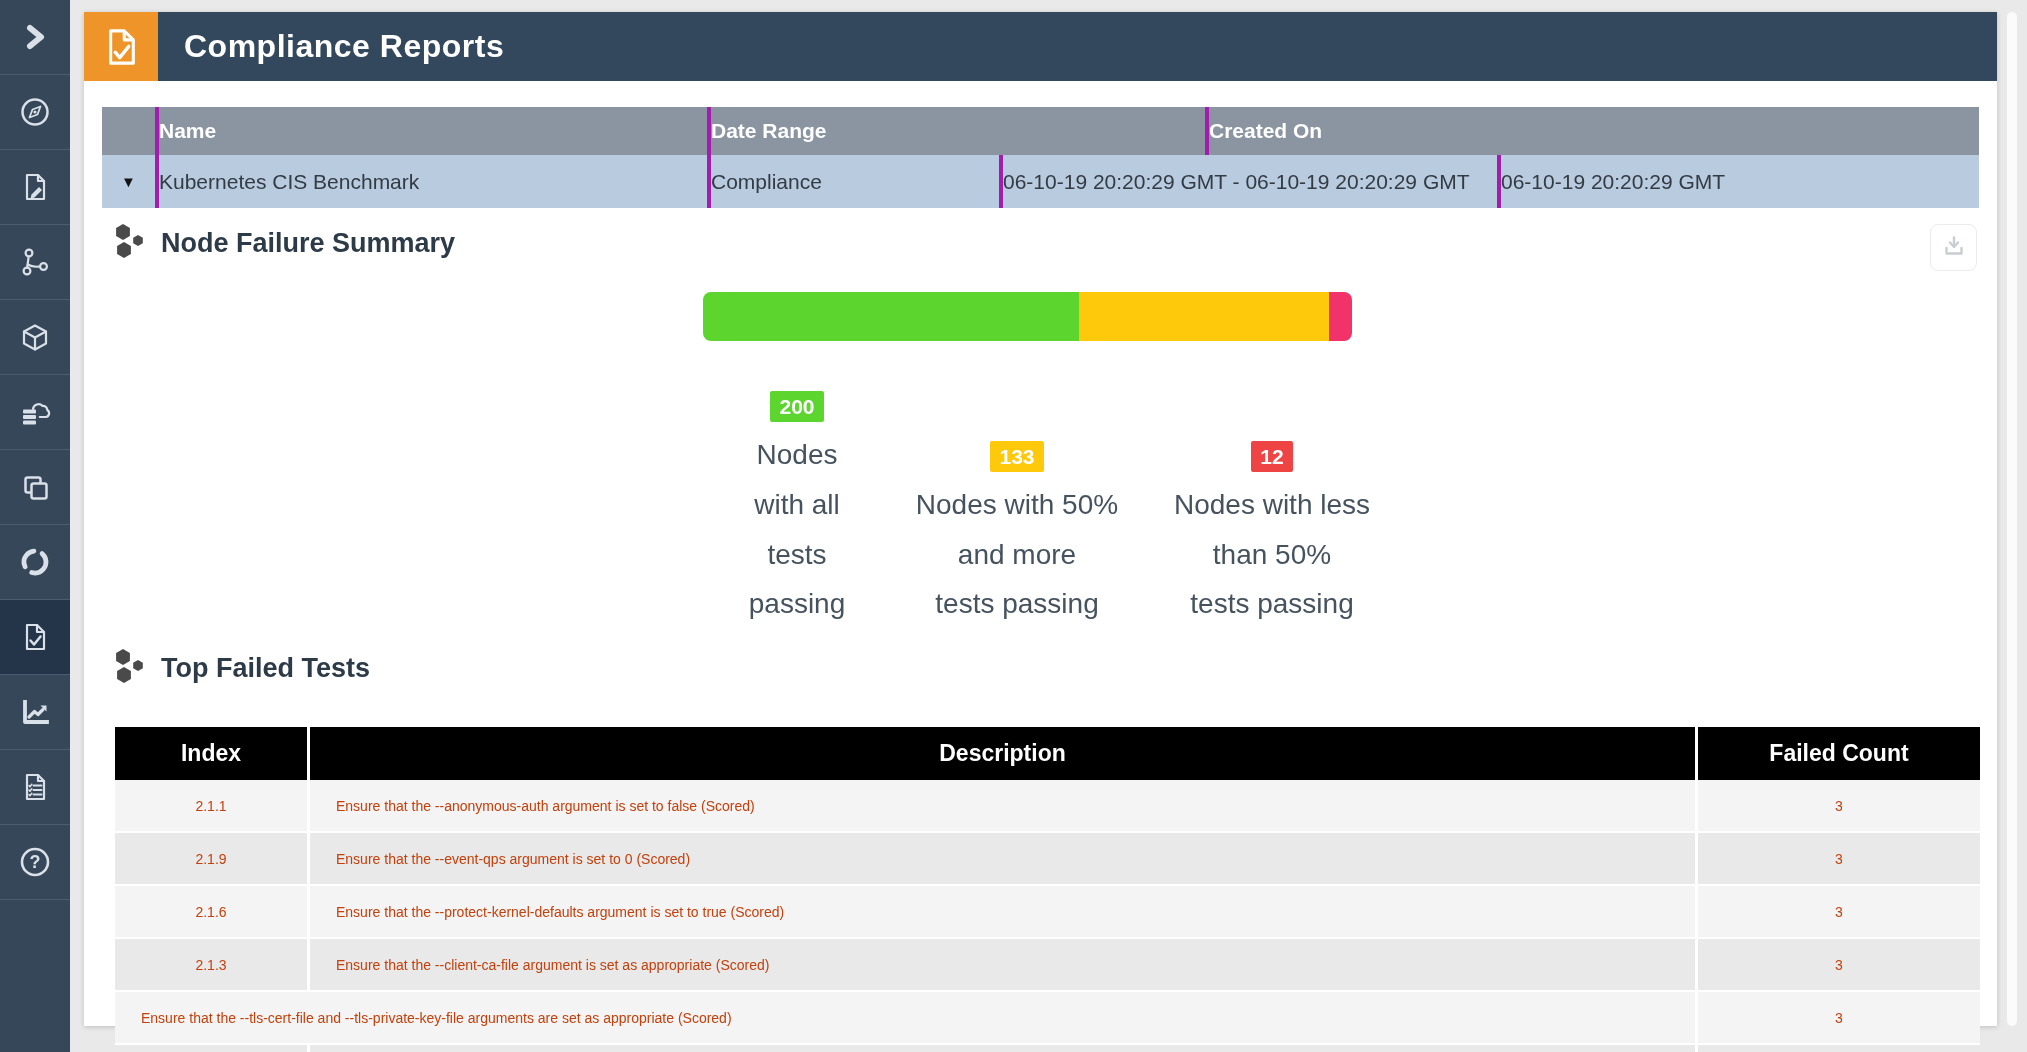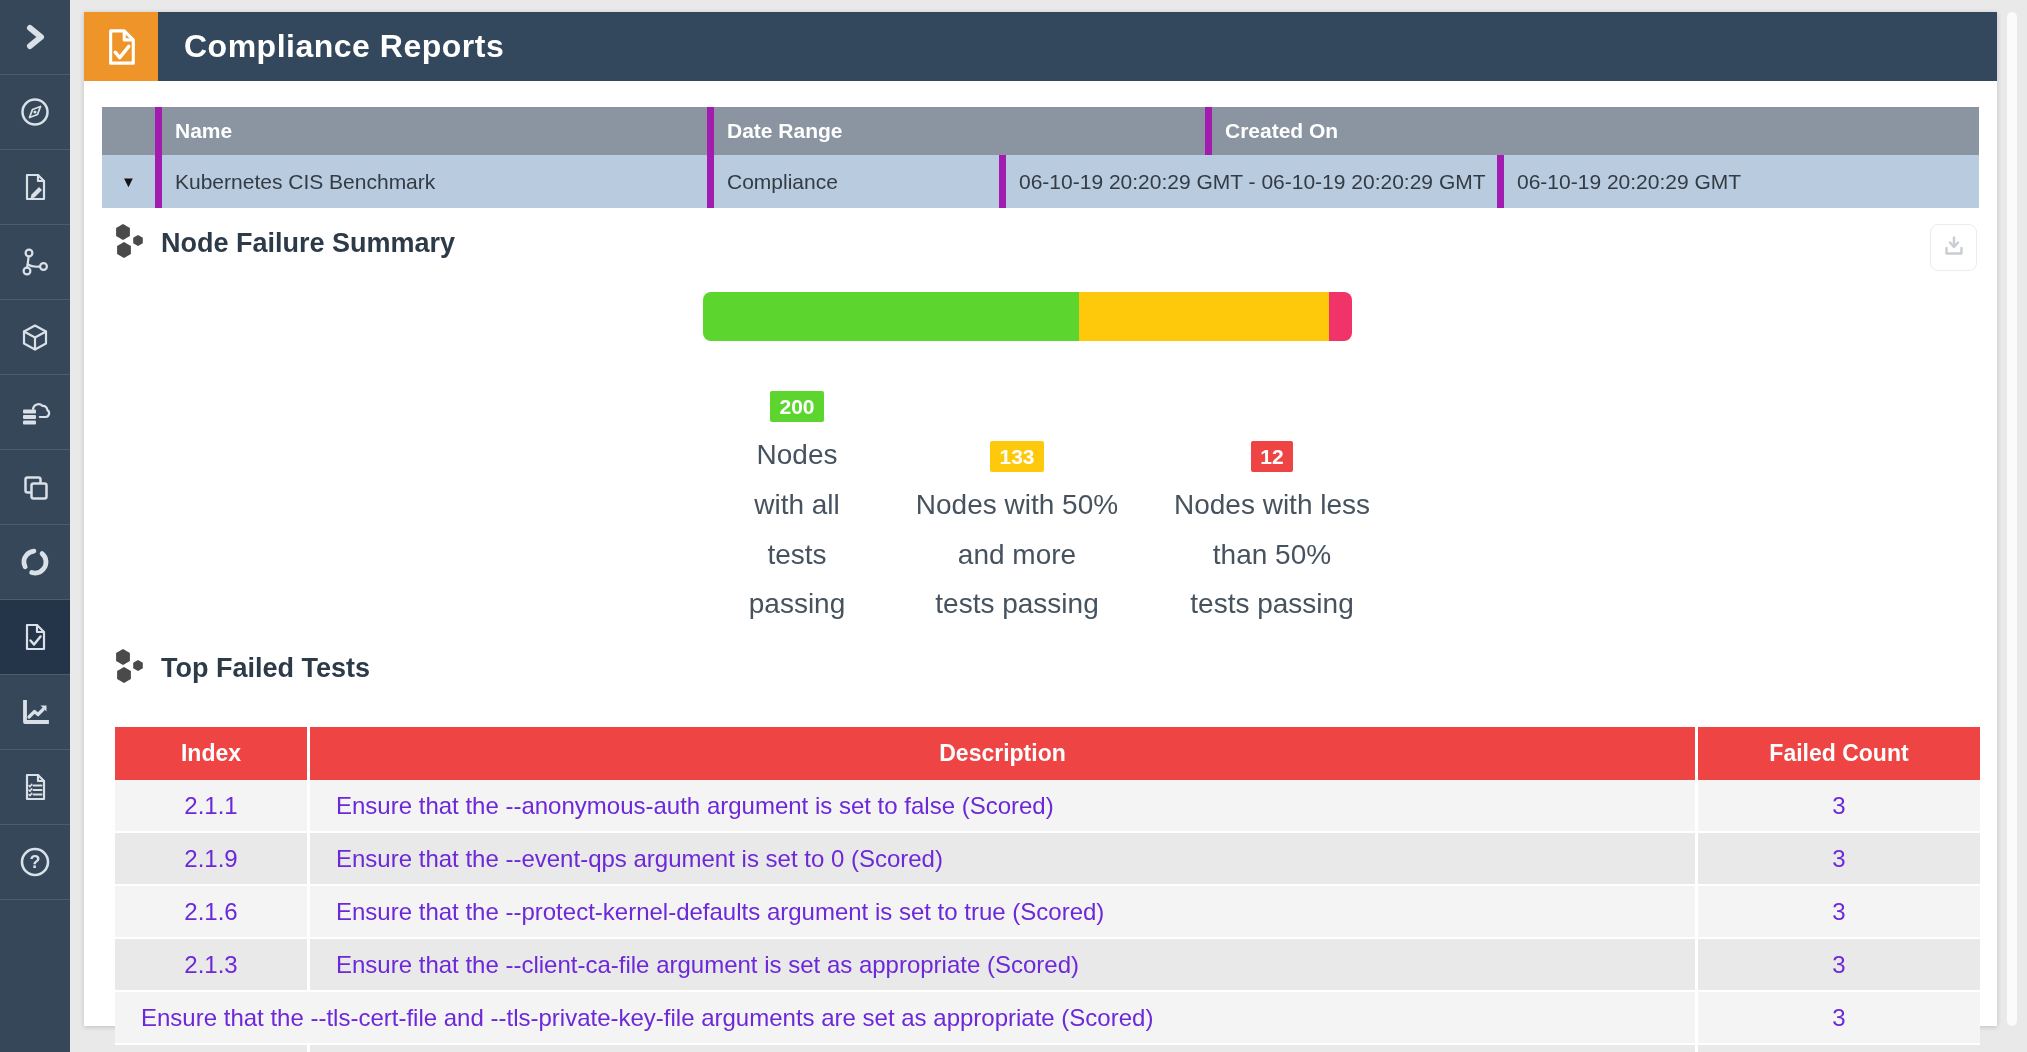--- a/index.html
+++ b/index.html
@@ -47,22 +47,22 @@
   .page-header .bar h1 {
     color:#ffffff; font-size:32px; font-weight:bold; letter-spacing:0.5px;
   }
 
   
   .reports-table { margin:26px 18px 0 18px; }
   .rt-row { display:flex; width:100%; }
   .rt-head { background:#8a95a1; height:48px; }
   .rt-data { background:#b9cbde; height:53px; }
   .rt-cell {
-    display:flex; align-items:center; padding-left:13px;
-    border-left:7px solid #a21caf; overflow:hidden; white-space:nowrap;
+    display:flex; align-items:center; 
+    border-left:4px solid #a21caf; overflow:hidden; white-space:nowrap;
   }
   .rt-row .rt-cell:first-child { border-left:none; }
   .rt-head .rt-cell { color:#ffffff; font-weight:bold; font-size:21px; }
   .rt-data .rt-cell { color:#333b44; font-size:21px; }
   .c-arrow { width:53px; flex:none; justify-content:center; padding-left:0; }
   .c-name { width:552px; flex:none; }
   .c-type { width:292px; flex:none; }
   .c-date { width:498px; flex:none; }
   .c-created { flex:1; }
   .expand-arrow { font-size:15px; color:#141414; cursor:pointer; }
@@ -101,31 +101,31 @@
     color:#ffffff; font-size:21px; font-weight:bold; border-radius:2px;
   }
   .legend-label {
     margin-top:8px; font-size:28px; color:#46535f; line-height:1.78;
     white-space:pre-line;
   }
 
   
   .tft-table { margin:14px 17px 0 31px; }
   .tft-row { display:flex; width:100%; }
-  .tft-head { background:#ef4444; height:53px;margin-top:40px; }
+  .tft-head { background:#000000; height:53px;margin-top:40px; }
   .tft-head .tft-cell { color:#ffffff; font-weight:bold; font-size:23px; justify-content:center; }
   .tft-cell {
     display:flex; align-items:center; border-left:3px solid #ffffff;
     overflow:hidden;
   }
   .tft-row .tft-cell:first-child { border-left:none; }
   .tft-data { height:53px; border-bottom:2px solid #ffffff; }
   .tft-data.odd  .tft-cell { background:#f4f4f4; }
   .tft-data.even .tft-cell { background:#e9e9e9; }
-  .tft-data .tft-cell { font-size:24px; color:#6d28d9; }
+  .tft-data .tft-cell { font-size:14px; color:#c2410c; }
   .col-index { width:192px; flex:none; justify-content:center; }
   .col-desc  { flex:1; padding-left:26px; }
   .tft-head .col-desc { padding-left:0; }
   .col-count { width:285px; flex:none; justify-content:center; }
 </style>
 </head>
 <body>
 
 <nav class="sidebar">
 

